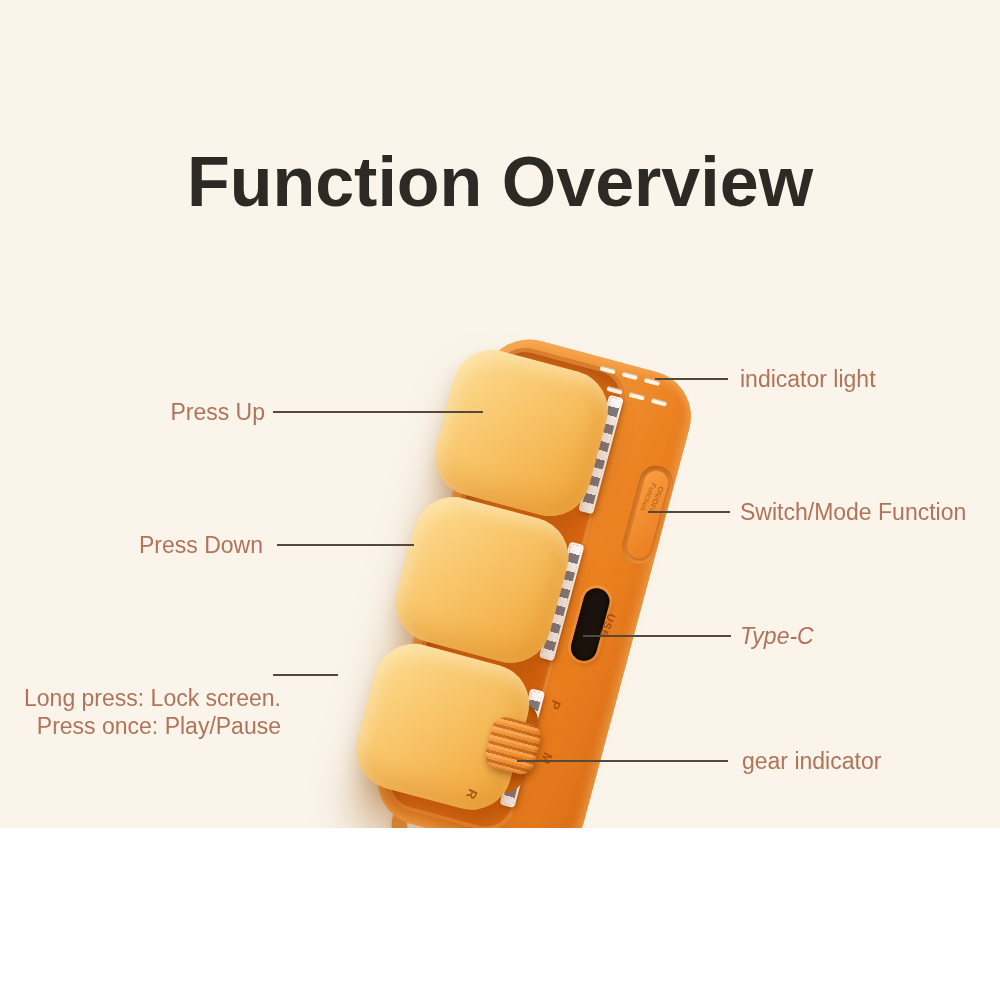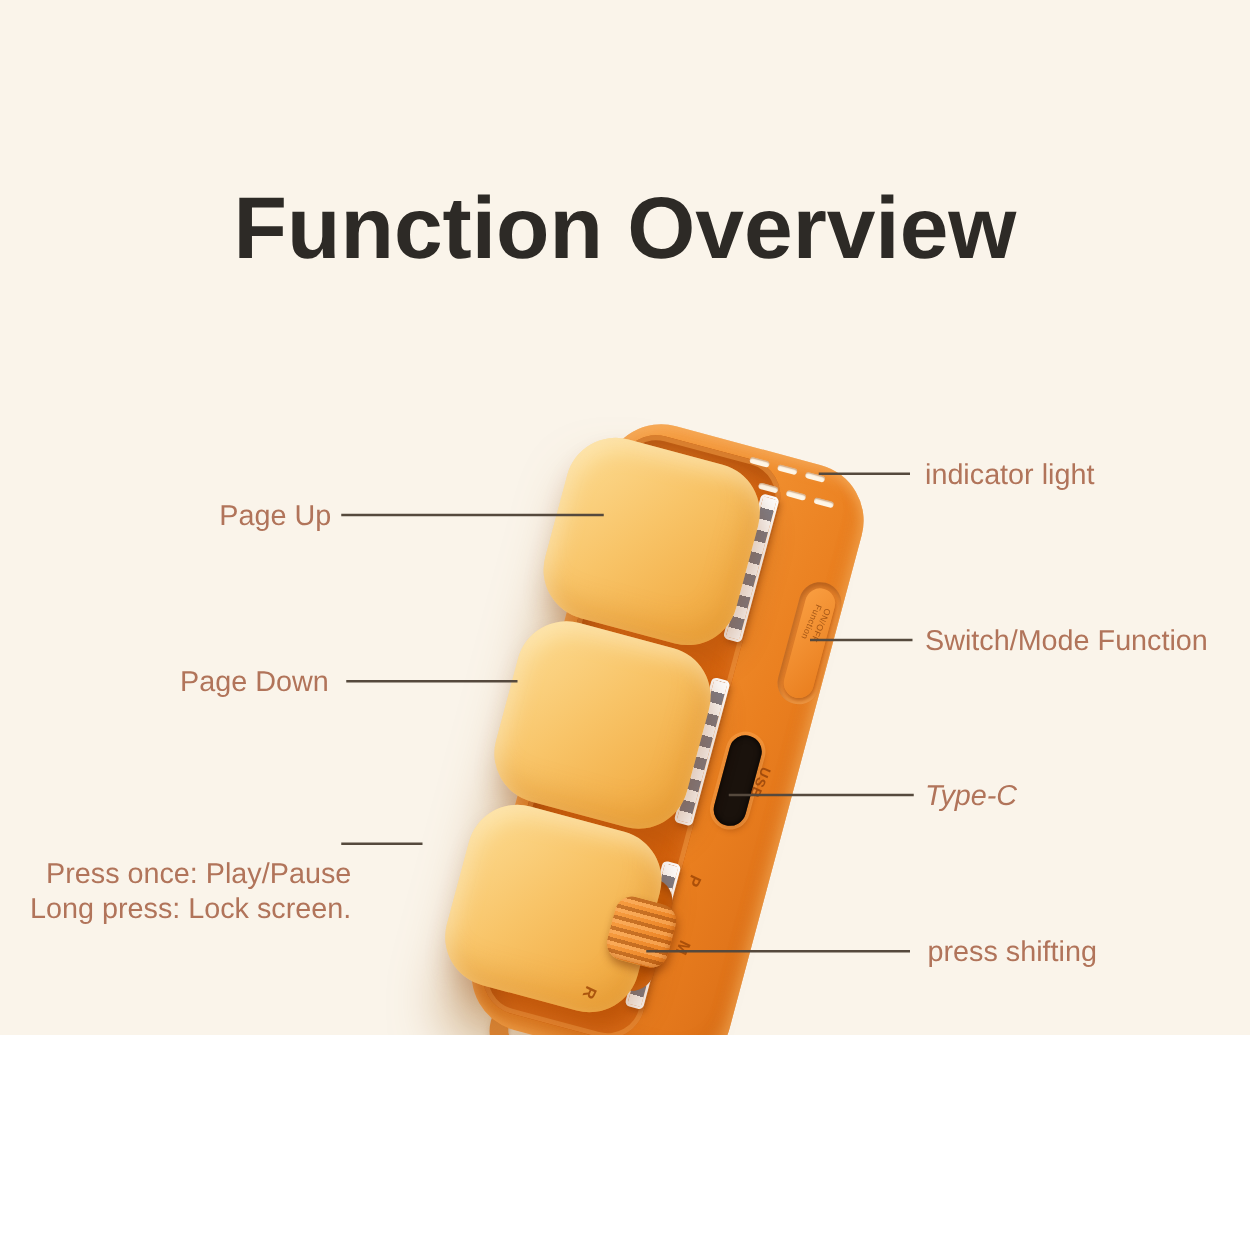--- a/index.html
+++ b/index.html
@@ -178,24 +178,24 @@
 
   <div class="cline" id="line-indicator"></div>
   <div class="cline" id="line-page-up"></div>
   <div class="cline" id="line-switch"></div>
   <div class="cline" id="line-page-down"></div>
   <div class="cline" id="line-type-c"></div>
   <div class="cline" id="line-play"></div>
   <div class="cline" id="line-gear"></div>
 
   <div class="lbl" id="lbl-indicator">indicator light</div>
-  <div class="lbl" id="lbl-page-up">Page Up</div>
+  <div class="lbl" id="lbl-page-up">Press Up</div>
   <div class="lbl" id="lbl-switch">Switch/Mode Function</div>
-  <div class="lbl" id="lbl-page-down">Page Down</div>
+  <div class="lbl" id="lbl-page-down">Press Down</div>
   <div class="lbl" id="lbl-type-c">Type-C</div>
   <div class="lbl lbl-right-align" id="lbl-play">
+    <div>Long press: Lock screen.</div>
     <div>Press once: Play/Pause</div>
-    <div>Long press: Lock screen.</div>
   </div>
-  <div class="lbl" id="lbl-gear">press shifting</div>
+  <div class="lbl" id="lbl-gear">gear indicator</div>
 
   <div class="watermark"></div>
 </div>
 
 </body></html>

